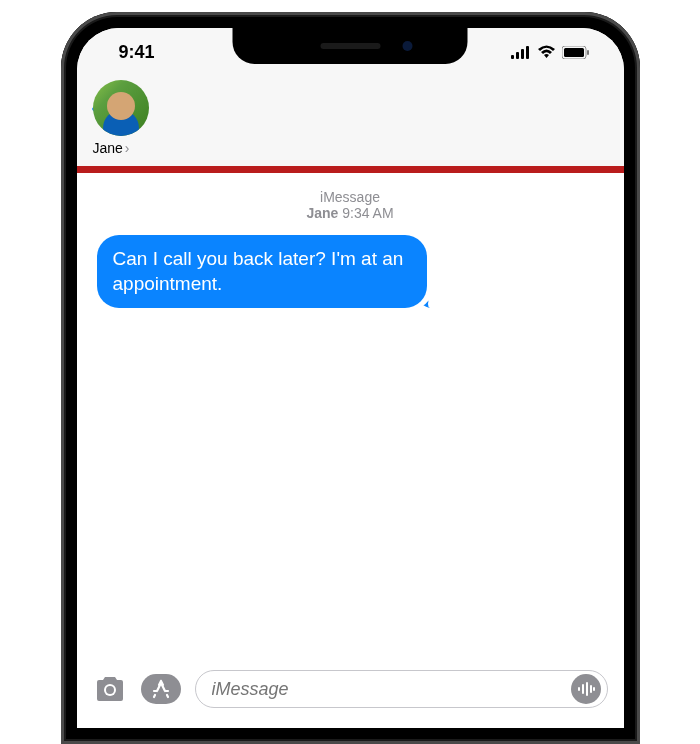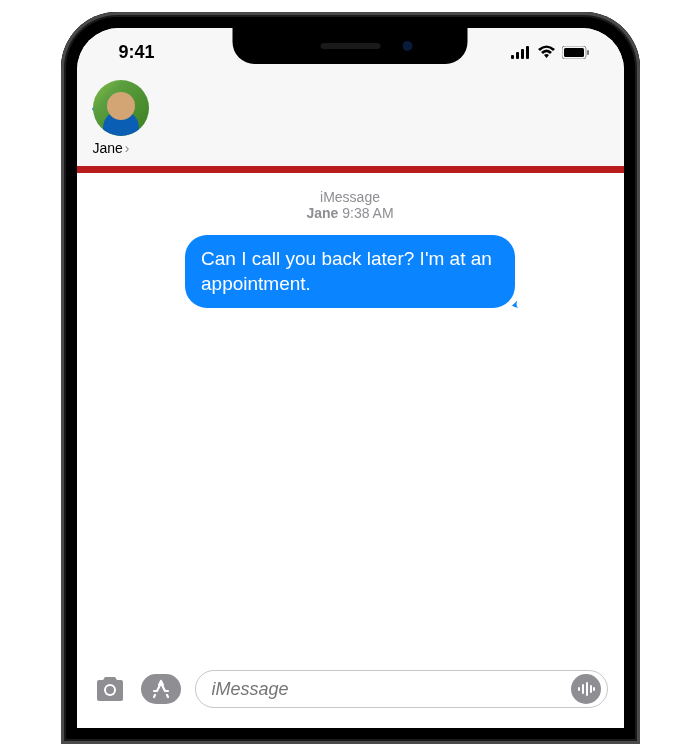--- a/index.html
+++ b/index.html
@@ -164,21 +164,21 @@
       display: block;
     }
     .timestamp-line2 {
       display: block;
     }
     .timestamp-line2 .bold {
       font-weight: 600;
     }
     .message-row {
       display: flex;
-      justify-content: center;
+      justify-content: flex-start;
       margin-bottom: 6px;
     }
     .bubble {
       background: #0a84ff;
       color: #fff;
       padding: 12px 16px;
       border-radius: 22px;
       max-width: 330px;
       font-size: 19px;
       line-height: 1.3;
@@ -295,21 +295,21 @@
         <span class="contact-name">Jane</span>
         <span class="contact-chevron">›</span>
       </div>
     </div>
 
     <div class="messages-area">
       <div class="timestamp-block">
         <span class="timestamp-line1">iMessage</span>
         <span class="timestamp-line2">
           <span class="bold">Jane</span>
-          <span>9:38 AM</span>
+          <span>9:34 AM</span>
         </span>
       </div>
       <div class="message-row">
         <div class="bubble">Can I call you back later? I'm at an appointment.</div>
       </div>
     </div>
 
     <div class="compose-bar">
       <div class="compose-icon">
         <svg width="34" height="28" viewBox="0 0 34 28">

